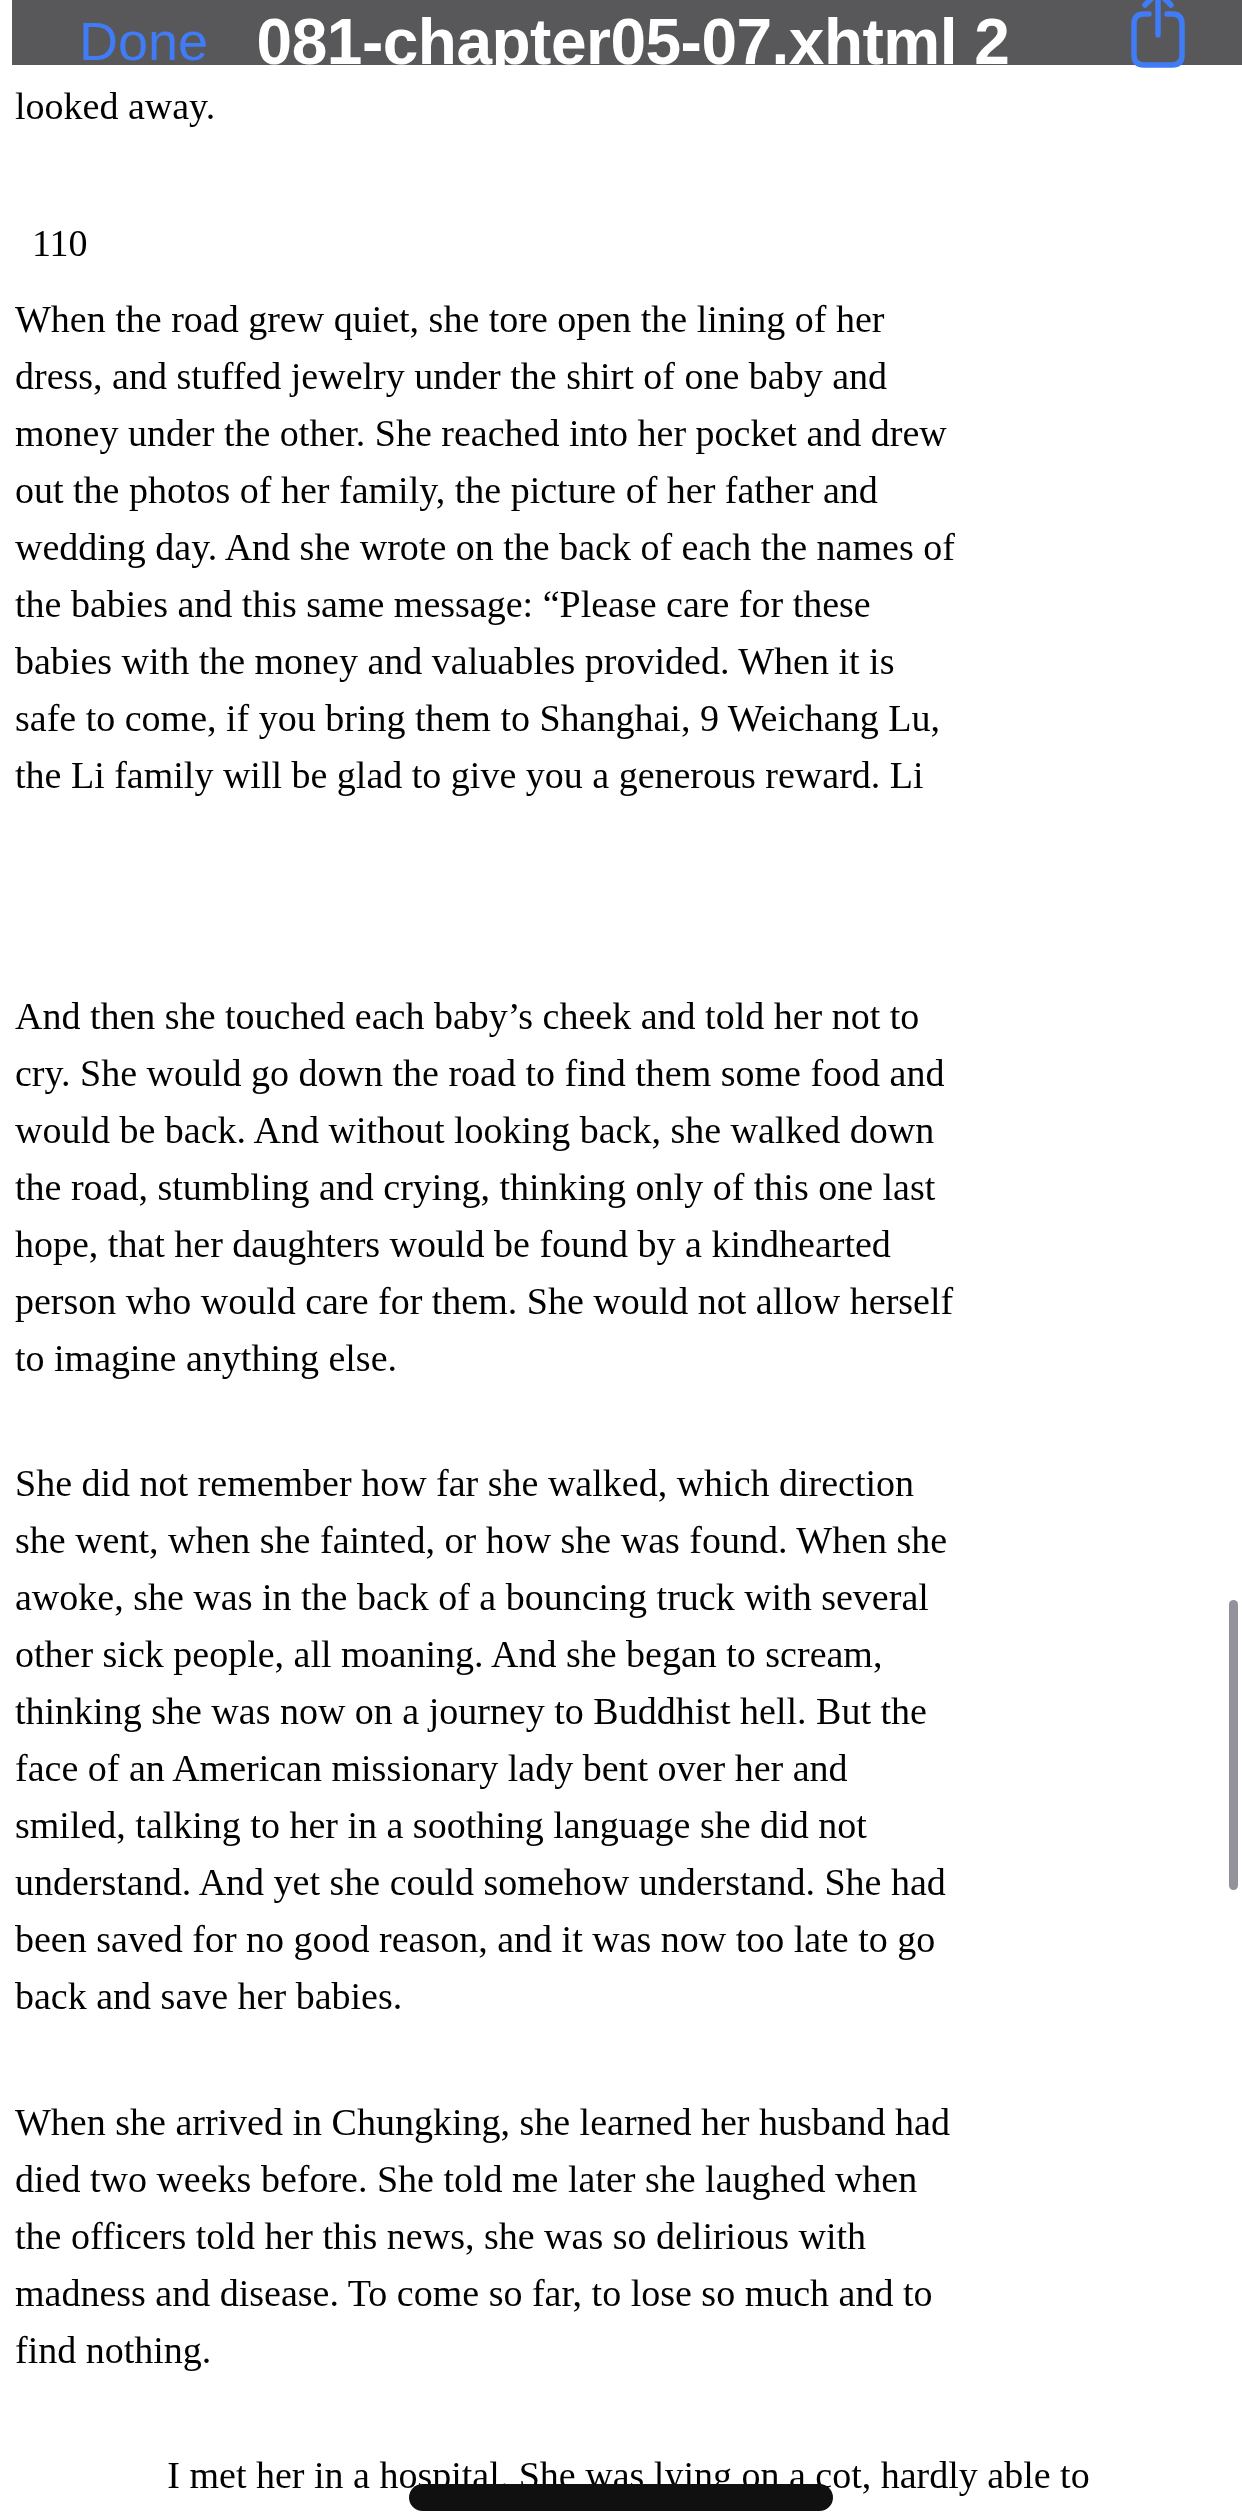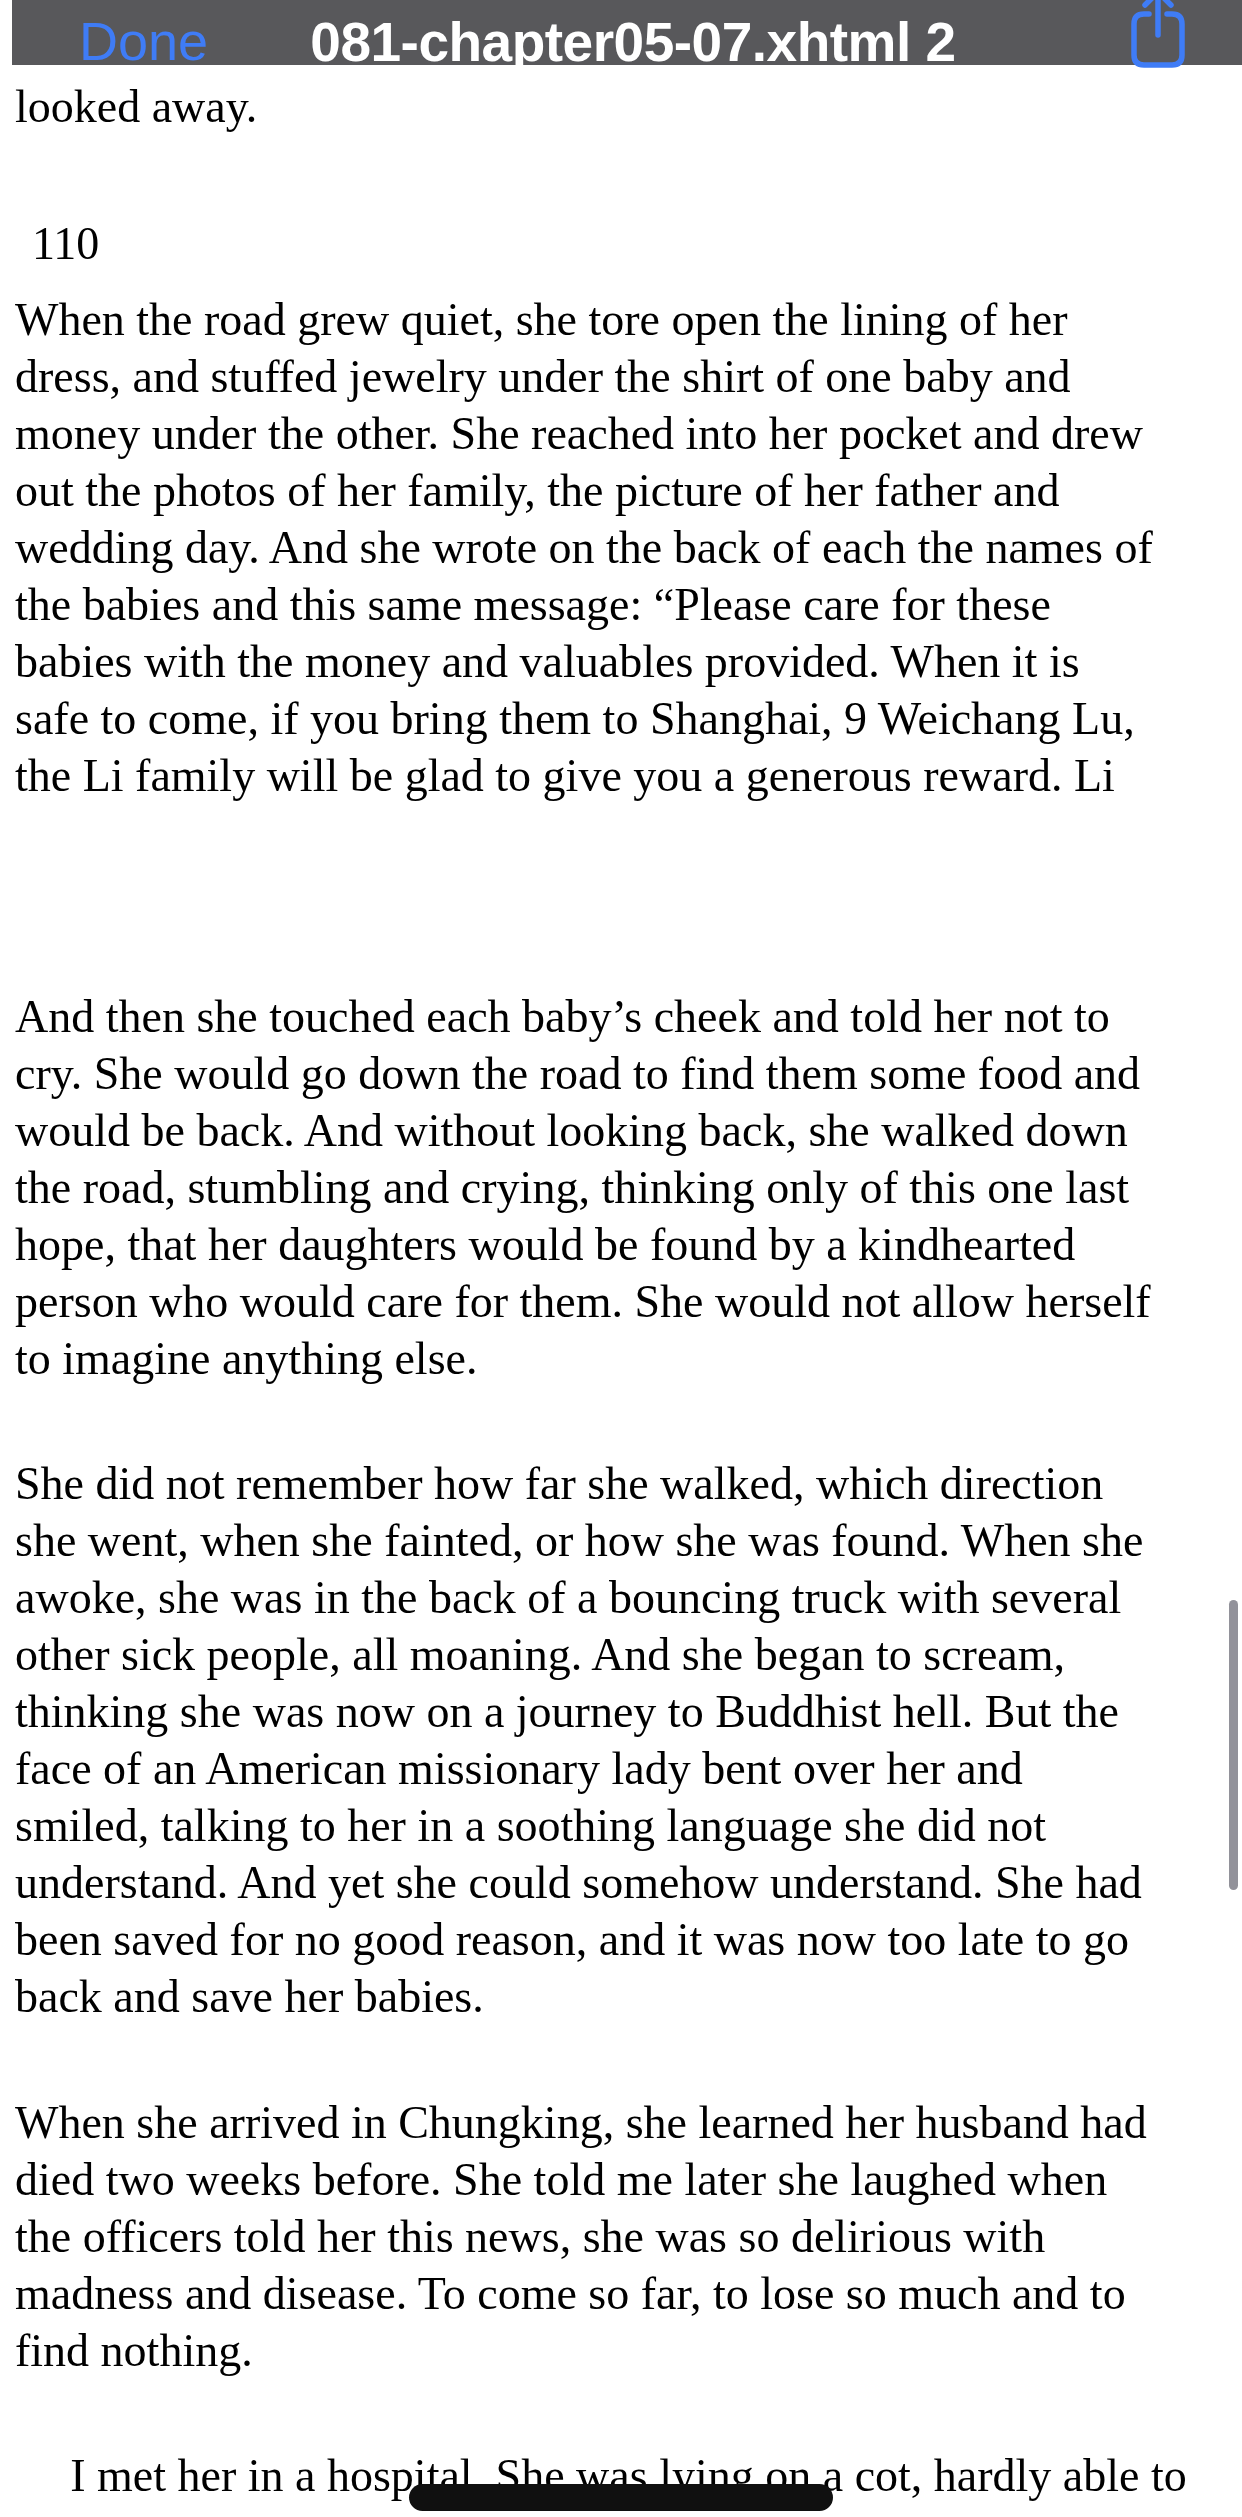--- a/index.html
+++ b/index.html
@@ -19,38 +19,38 @@
   }
   .done-btn{
     position:absolute;left:67px;top:12px;
     font-size:54px;line-height:58px;
     color:#3F7CF6;
     font-weight:400;
   }
   .nav-title{
     position:absolute;left:200px;right:200px;top:14px;
     text-align:center;
-    font-size:55px;line-height:56px;
+    font-size:64px;line-height:56px;
     font-weight:700;
     letter-spacing:-0.5px;
     color:#ffffff;
     white-space:nowrap;
   }
   .share-btn{
     position:absolute;left:1117px;top:-14px;width:58px;height:86px;
   }
   .share-btn svg{display:block;}
 
   
   .doc{
     position:absolute;left:0;top:0;width:1242px;height:2517px;
     background:#ffffff;
     color:#000000;
     font-family:"Liberation Serif","DejaVu Serif",serif;
-    font-size:46px;
+    font-size:38px;
   }
   .para{
     position:absolute;left:15px;right:0;
   }
   .ln{
     height:57px;line-height:57px;
     white-space:nowrap;
   }
   .p-frag{top:78px;}
   .p-num {top:215px;margin-left:17px;}

